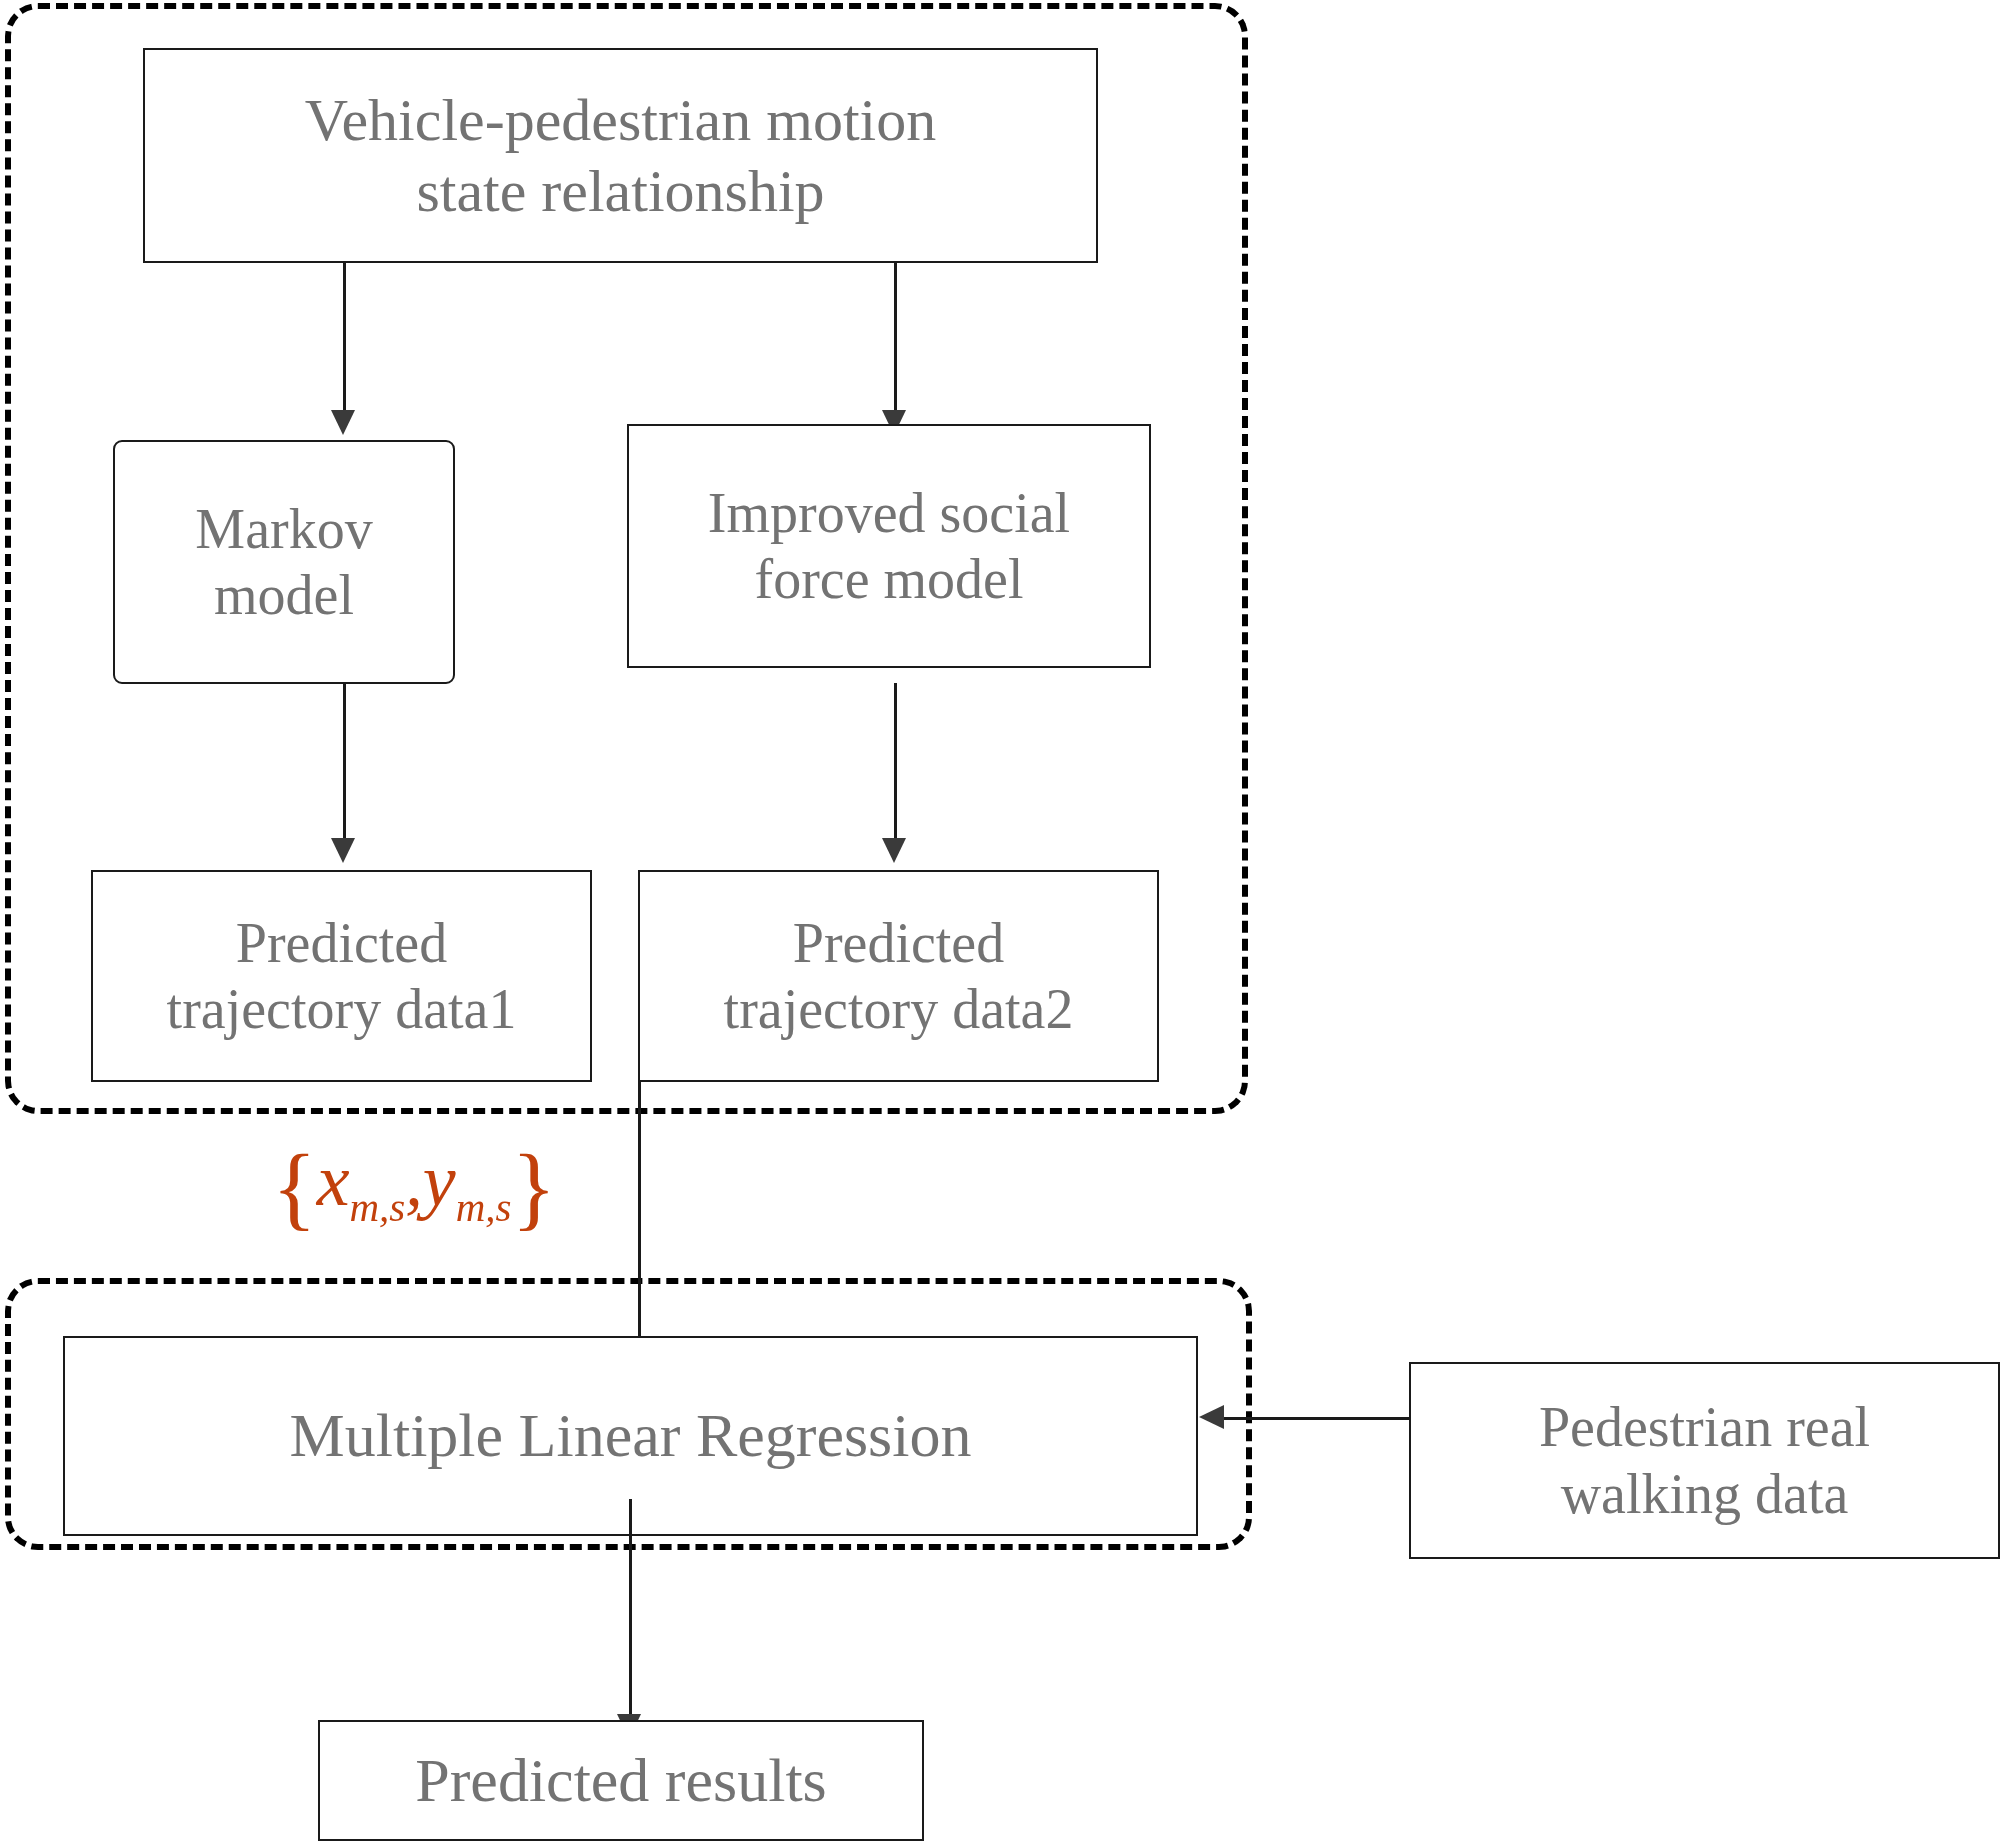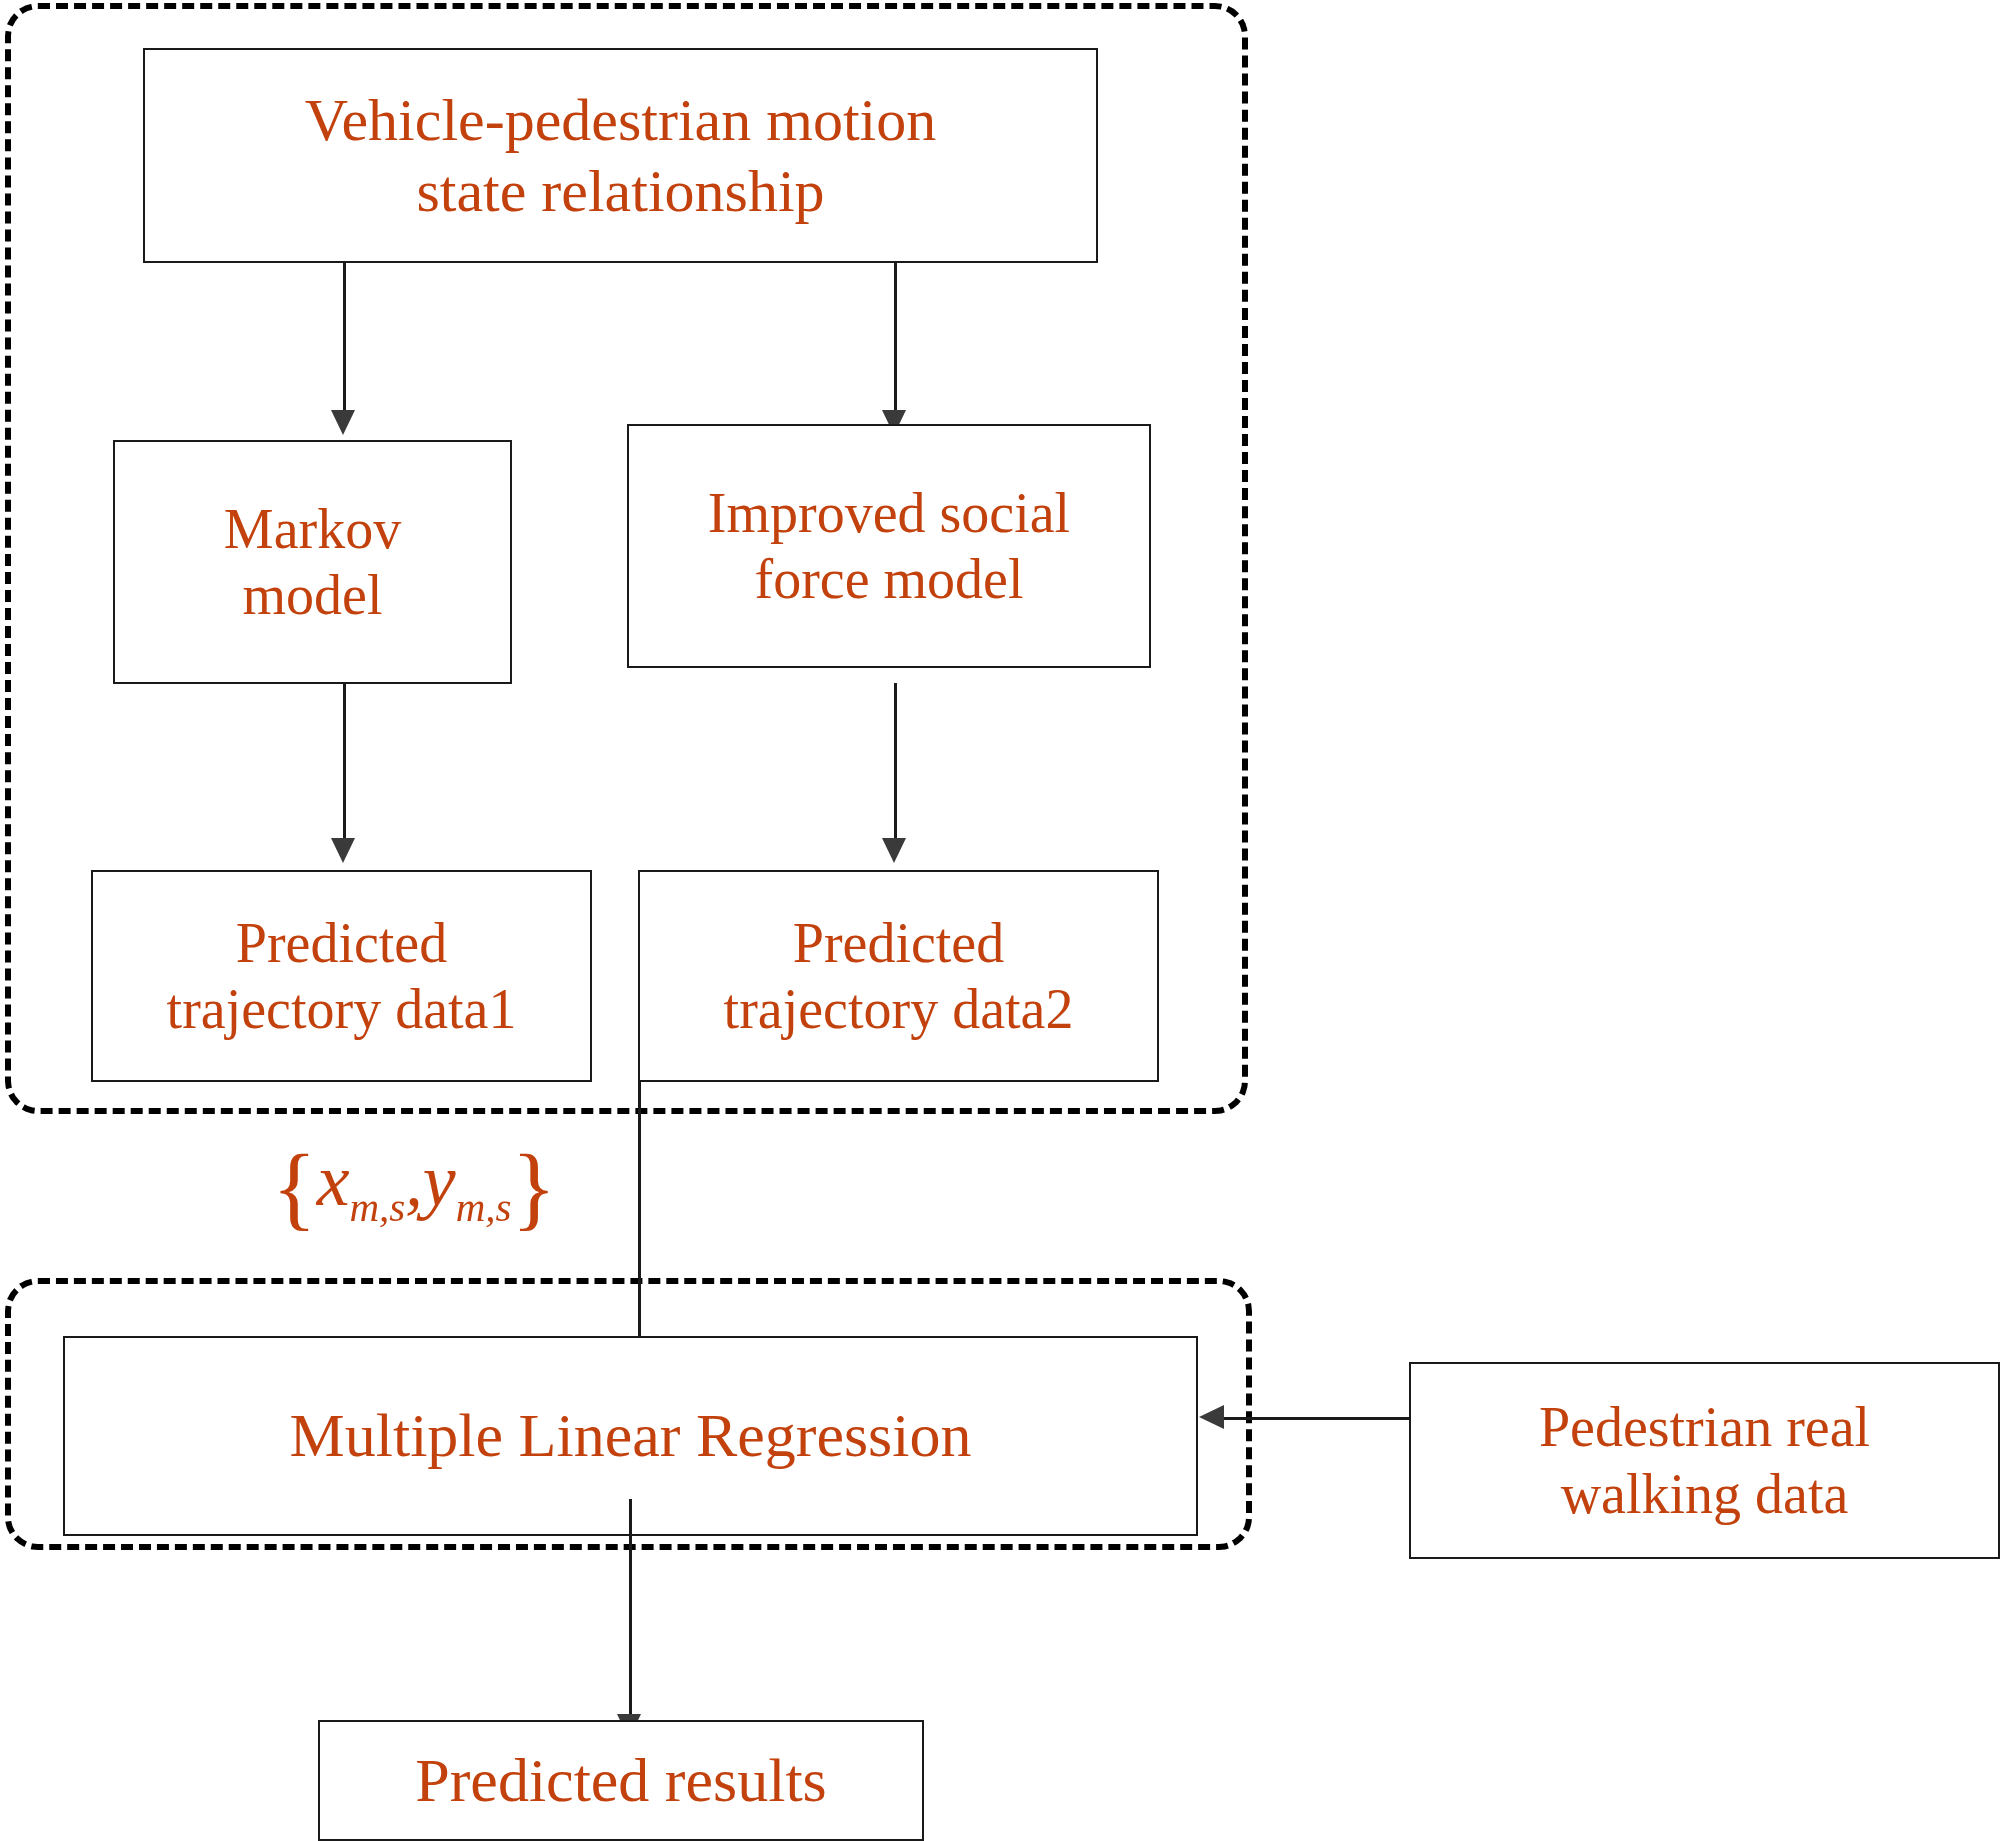--- a/index.html
+++ b/index.html
@@ -30,21 +30,21 @@
   
   .node {
     position: absolute;
     box-sizing: border-box;
     border: 2.9px solid #1a1a1a;
     background: #ffffff;
     display: flex;
     align-items: center;
     justify-content: center;
     text-align: center;
-    color: #c2410c;
+    color: #737373;
     line-height: 1.18;
     font-family: "Liberation Serif", "DejaVu Serif", serif;
     font-size: 56px;
     padding: 3.9px 9.7px;
   }
   .node .label {
     display: block;
     white-space: pre-line;
     width: 100%;
   }
@@ -121,21 +121,21 @@
     <span class="label">Vehicle-pedestrian motion
 state relationship</span>
   </div>
 
   <div class="vline" style="left:343px; top:263px; width:2.9px; height:151px;"></div>
   <div class="arrow-down" style="left:331px; top:410px;"></div>
 
   <div class="vline" style="left:894px; top:263px; width:2.9px; height:151px;"></div>
   <div class="arrow-down" style="left:882px; top:410px;"></div>
 
-  <div class="node" style="left:113px; top:440px; width:399px; height:244px;">
+  <div class="node" style="left:113px; top:440px; width:342px; height:244px;border-radius:9px;">
     <span class="label">Markov
 model</span>
   </div>
 
   <div class="node" style="left:627px; top:424px; width:524px; height:244px;">
     <span class="label">Improved social
 force model</span>
   </div>
 
   <div class="vline" style="left:343px; top:683px; width:2.9px; height:159px;"></div>

